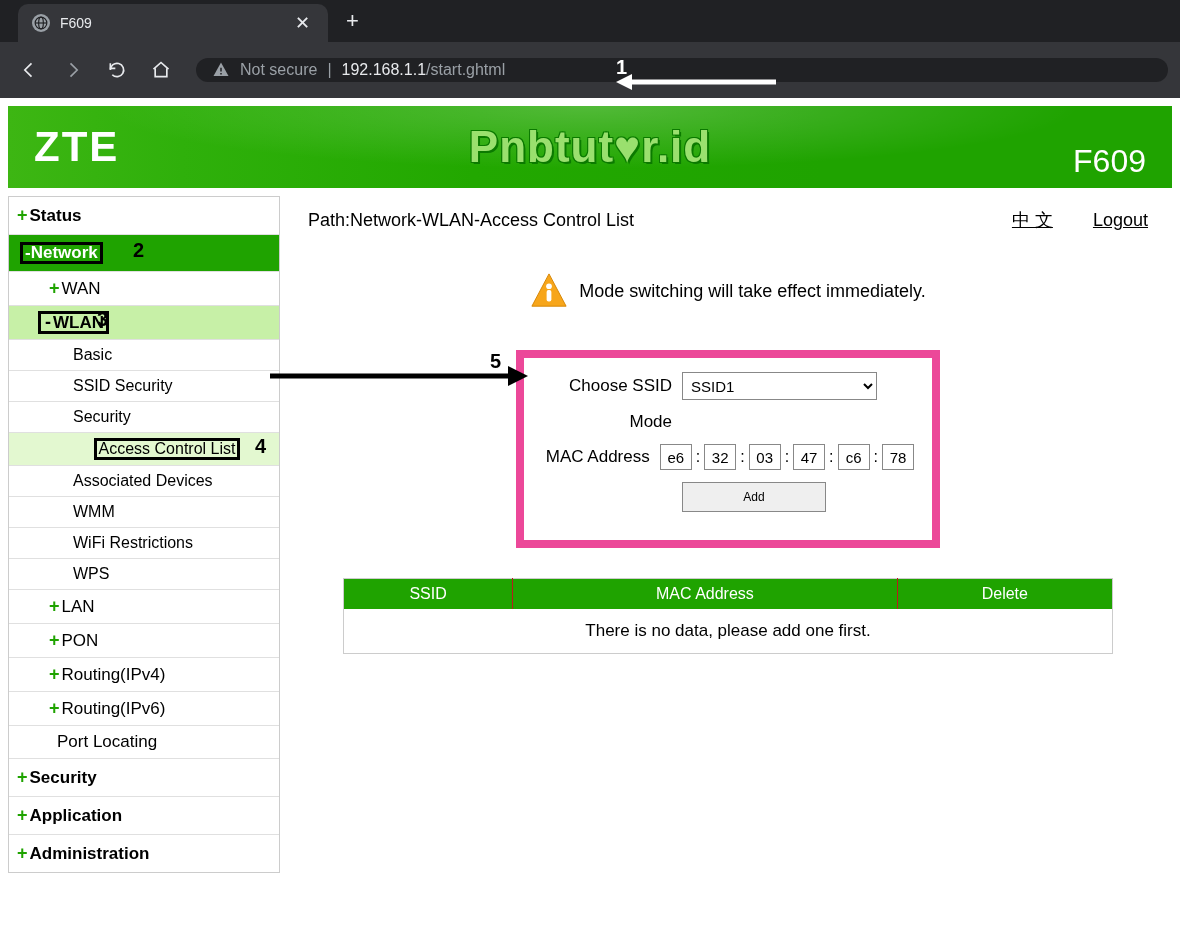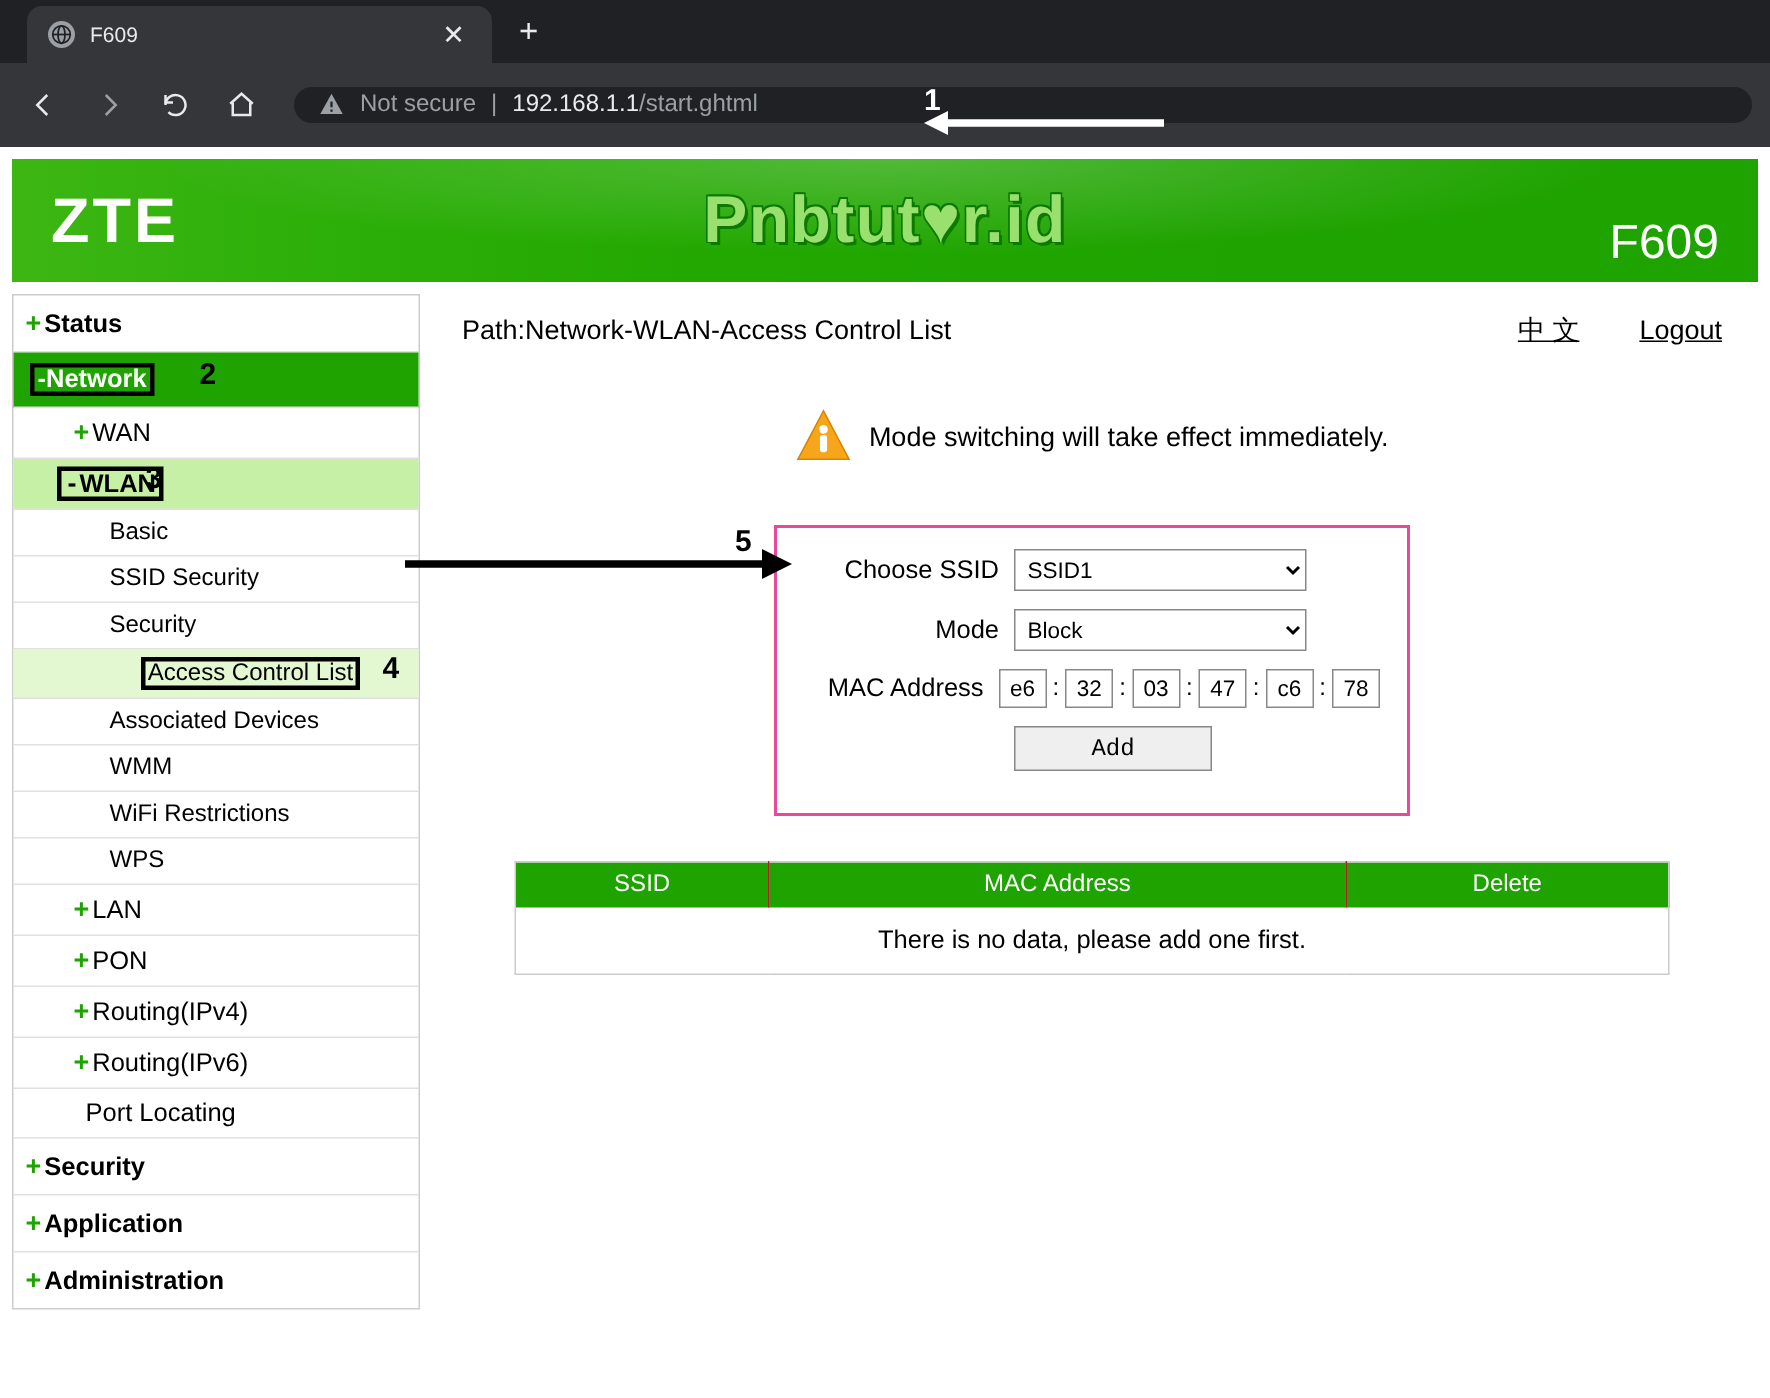--- a/index.html
+++ b/index.html
@@ -59,29 +59,29 @@
   .path-row { display: flex; align-items: center; padding: 4px 0 10px 0; font-size: 18px; }
   .path-row .path-text { flex: 1; }
   .path-row a { color: #000; text-decoration: underline; margin-left: 40px; font-size: 18px; }
 
   
   .notice { display: flex; align-items: center; justify-content: center; margin: 30px 0 40px 0; gap: 11px; }
   .notice-icon { width: 38px; height: 38px; }
   .notice-text { font-size: 18px; }
 
   
-  .form-box { border: 2px solid #ec4899; width: 424px; margin: 0 auto 30px auto; padding: 14px 18px 16px 18px; }
+  .form-box { border: 8px solid #ec4899; width: 424px; margin: 0 auto 30px auto; padding: 14px 18px 16px 18px; }
   .form-row { display: flex; align-items: center; margin-bottom: 12px; }
   .form-row label { width: 130px; text-align: right; margin-right: 10px; font-size: 17px; }
   .form-row select { width: 195px; height: 28px; border: 1px solid #888; font-size: 15px; padding: 2px 4px; background: #fff; }
   .mac-inputs { display: flex; align-items: center; gap: 4px; }
   .mac-inputs input { width: 32px; height: 26px; border: 1px solid #888; text-align: center; font-size: 15px; }
   .mac-inputs .colon { font-size: 16px; }
   .add-row { display:flex; }
-  .add-btn { width: 132px; height: 30px; background: #efefef; border: 1px solid #888; font-size: 16px; cursor: pointer; margin-left: 140px; font-family: Liberation Mono, monospace; }
+  .add-btn { width: 144px; height: 30px; background: #efefef; border: 1px solid #888; font-size: 12px; cursor: pointer; margin-left: 140px; }
 
   
   .data-table { width: 770px; margin: 0 auto; border: 1px solid #ccc; border-collapse: collapse; }
   .data-table th { background: #1fa300; color: #fff; font-weight: normal; padding: 6px 0; font-size: 16px; border-right: 1px solid #b91c1c;}
   .data-table th:last-child{border-right:none;}
   .data-table td { text-align: center; padding: 12px 0; font-size: 17px; }
   
   
   .annot { position: absolute; font-weight: 900; font-size: 20px; color: #000; pointer-events: none; font-family: Arial, sans-serif; }
   .annot-arrow { position: absolute; pointer-events: none; }
@@ -255,21 +255,20 @@
         <polygon points="258,12 238,2 238,22" fill="#000"></polygon>
       </svg>
 
       <div class="form-box">
         <div class="form-row">
           <label>Choose SSID</label>
           <select><option>SSID1</option></select>
         </div>
         <div class="form-row">
           <label>Mode</label>
-          <select><option>Block</option></select>
         </div>
         <div class="form-row">
           <label>MAC Address</label>
           <div class="mac-inputs">
             <input value="e6" style="">
             <span class="colon">:</span>
             <input value="32" style="">
             <span class="colon">:</span>
             <input value="03" style="">
             <span class="colon">:</span>

